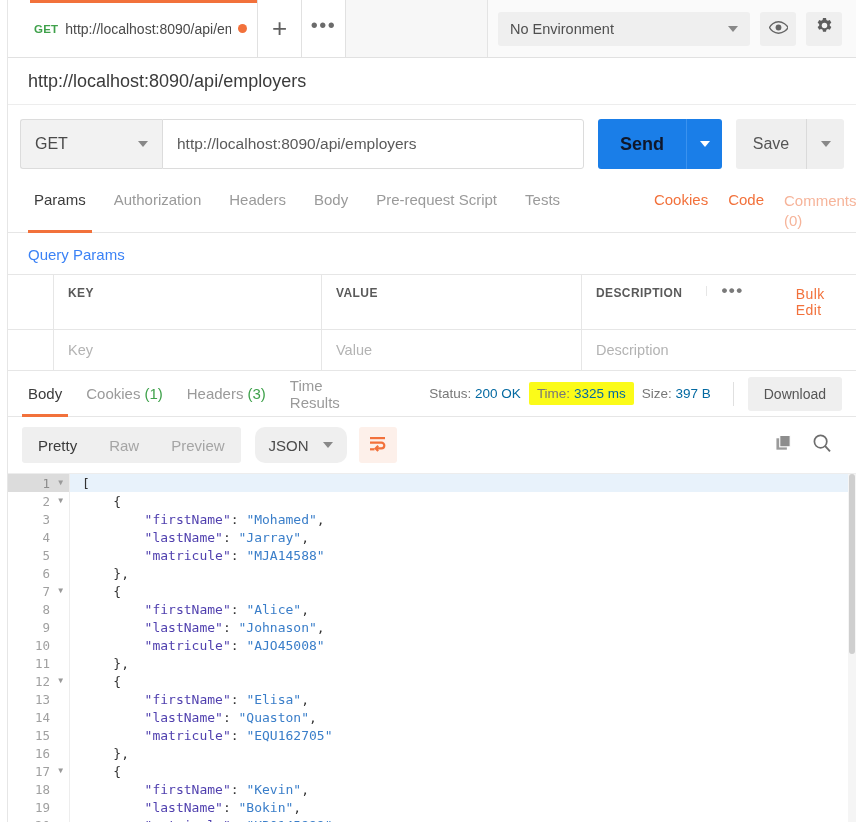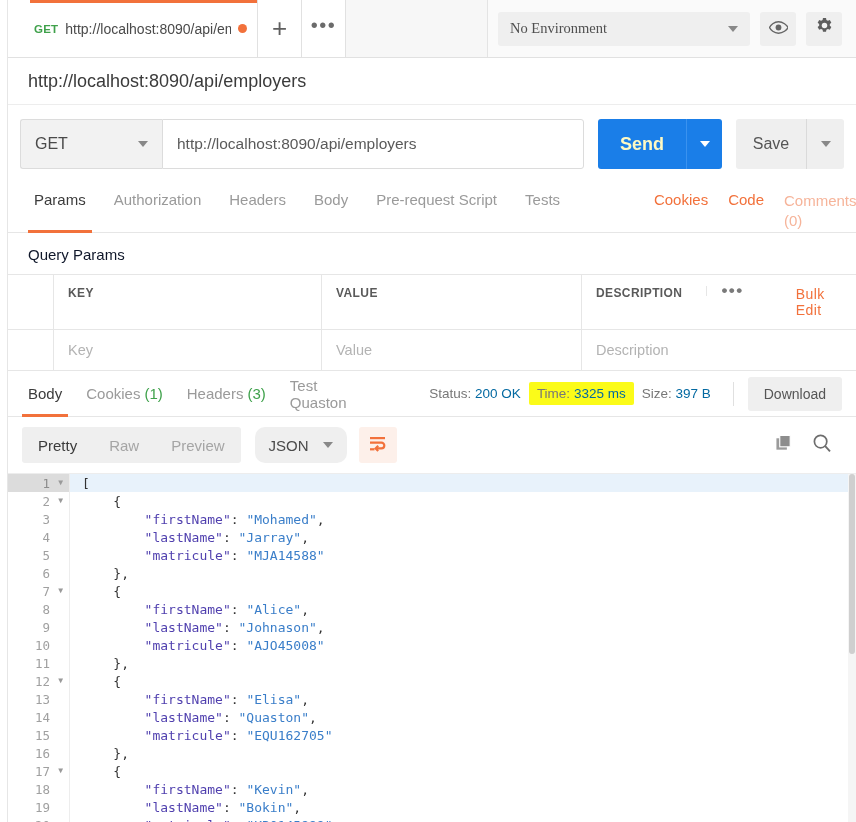--- a/index.html
+++ b/index.html
@@ -47,21 +47,21 @@
   .tab-more { font-size: 20px; letter-spacing: 1.5px; line-height: 6px; padding-bottom: 8px; }
   .tabbar-spacer { flex: 1 1 auto; background: #f7f7f7; height: 57px; border-bottom: none; }
 
   .env-zone {
     display: flex; align-items: center; gap: 10px; padding: 0 14px 0 10px;
     height: 57px; background: #fafafa; border-left: 1px solid #e4e4e4;
   }
   .env-select {
     width: 252px; height: 34px; background: #efefef; border-radius: 3px;
     display: flex; align-items: center; padding: 0 12px;
-    font-size: 14.5px; color: #4f4f4f; font-family: Liberation Serif, serif;
+    font-size: 14.5px; color: #4f4f4f;
   }
   .env-select .lbl { flex: 1 1 auto; }
   .caret { width: 0; height: 0; border-left: 5px solid transparent; border-right: 5px solid transparent;
            border-top: 6px solid #888; }
   .icon-btn {
     width: 36px; height: 34px; background: #efefef; border-radius: 3px;
     display: flex; align-items: center; justify-content: center;
   }
 
   
@@ -82,21 +82,21 @@
   }
   .method-box .lbl { flex: 1 1 auto; }
   .url-input {
     flex: 1 1 auto; height: 50px; background: #fff;
     border: 1px solid #dcdcdc; border-radius: 0 3px 3px 0;
     display: flex; align-items: center; padding: 0 14px;
     font-size: 15.5px; color: #5a5a5a; min-width: 0;
   }
   .send-group { display: flex; margin-left: 14px; }
   .send-btn {
-    height: 50px; width: 88px; background: #1a7ee8; color: #fef9c3;
+    height: 50px; width: 88px; background: #1a7ee8; color: #0f172a;
     font-size: 18px; font-weight: bold; display: flex; align-items: center; justify-content: center;
     border-radius: 3px 0 0 3px;
   }
   .send-caret {
     height: 50px; width: 36px; background: #1a7ee8; border-left: 1px solid #3a92ef;
     border-radius: 0 3px 3px 0; display: flex; align-items: center; justify-content: center;
   }
   .send-caret .caret { border-top-color: #fff; }
   .save-group { display: flex; margin-left: 14px; }
   .save-btn {
@@ -121,21 +121,21 @@
   .rtab.active { color: #3b3b3b; }
   .rtab.active::after {
     content: ""; position: absolute; left: 8px; right: 8px; bottom: 0;
     height: 3px; background: #f2713b;
   }
   .reqtabs-right { margin-left: auto; display: flex; align-items: flex-start; padding-right: 12px; }
   .rlink { padding: 10px 10px 0 10px; font-size: 15px; color: #f2713b; white-space: nowrap; }
   .rlink.muted { color: #f6b49a; max-width: 70px; white-space: normal; line-height: 1.35; }
 
   
-  .qp-title { padding: 13px 0 11px 20px; font-size: 15px; color: #0f172a; background: #fff; }
+  .qp-title { padding: 13px 0 11px 20px; font-size: 15px; color: #3b82f6; background: #fff; }
   .qp-table { width: 100%; border-top: 1px solid #e6e6e6; }
   .qp-row { display: flex; border-bottom: 1px solid #e6e6e6; }
   .qp-check { width: 46px; flex: 0 0 46px; border-right: 1px solid #e6e6e6; }
   .qp-cell {
     padding: 11px 14px; font-size: 13.5px; flex: 1 1 0; min-width: 0;
     border-right: 1px solid #e6e6e6;
   }
   .qp-head .qp-cell { color: #5a5a5a; font-weight: bold; font-size: 12px; letter-spacing: .4px; }
   .qp-cell.c-key { flex: 0 0 268px; }
   .qp-cell.c-val { flex: 0 0 260px; }
@@ -320,21 +320,21 @@
       </div>
       <div class="rsp-tab">
         <span>Cookies</span>
         <span class="rsp-count">(1)</span>
       </div>
       <div class="rsp-tab">
         <span>Headers</span>
         <span class="rsp-count">(3)</span>
       </div>
       <div class="rsp-tab">
-        <span>Test Quaston</span>
+        <span>Time Results</span>
       </div>
 
       <div class="meta">
         <div class="meta-item">
           <span>Status:</span>
           <span class="v">200 OK</span>
         </div>
         <div class="meta-item hl">
           <span>Time:</span>
           <span class="v">3325 ms</span>

